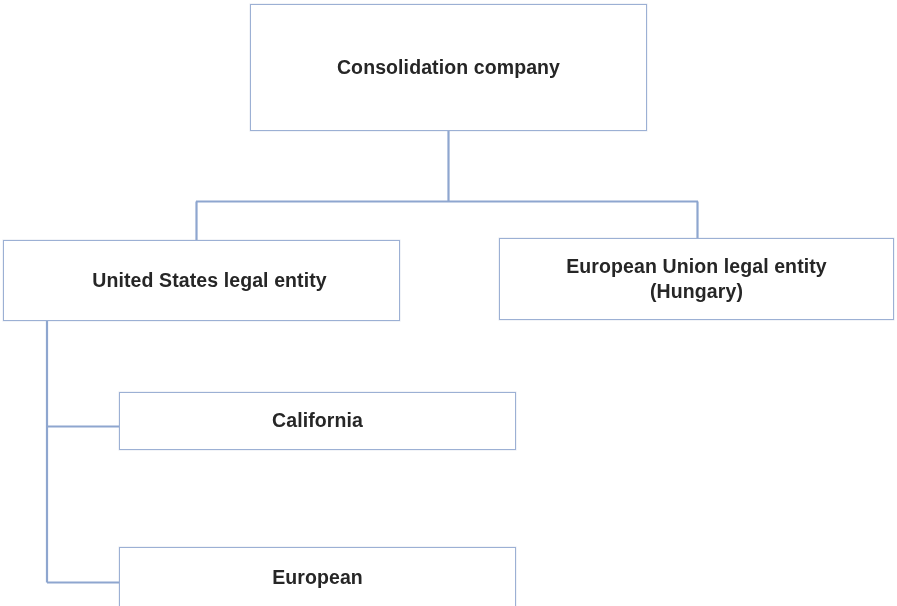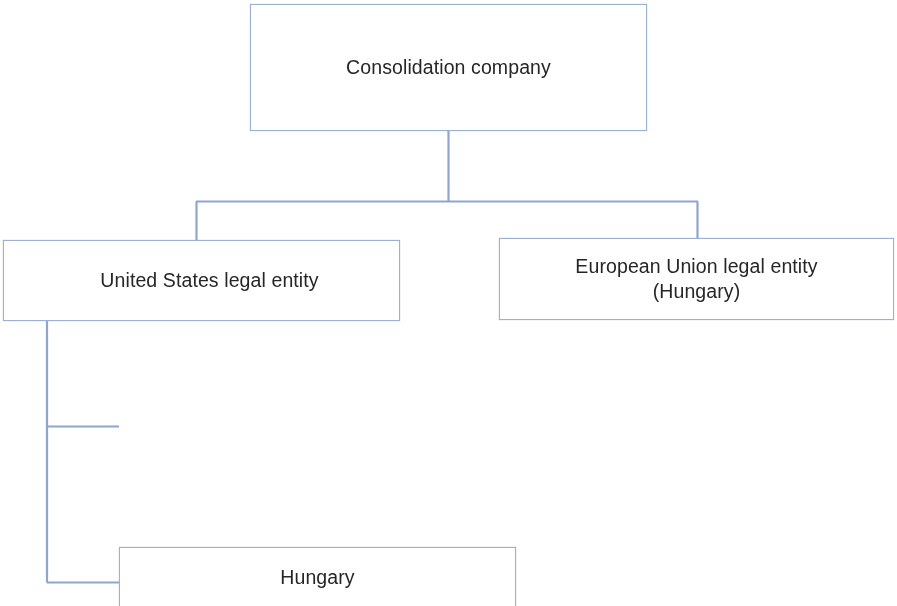--- a/index.html
+++ b/index.html
@@ -37,21 +37,21 @@
     text-align: center;
     padding: 2px 8px;
     box-shadow: 0 0 0 0.5px rgba(160,176,204,0.28);
   }
   .node-label {
     color: #262626;
     font-size: 19.5px;
     line-height: 1.30;
     letter-spacing: 0.1px;
     white-space: pre-line;
-    font-weight: 400;
+    font-weight: 700;
   }
   
   #node-root {
     left: 250px;
     top: 4px;
     width: 397px;
     height: 127px;
   }
   
   #node-us {
@@ -111,18 +111,21 @@
 
   <div class="node-box" id="node-us">
     <span class="node-label">United States legal entity</span>
   </div>
 
   <div class="node-box" id="node-eu">
     <span class="node-label">European Union legal entity
 (Hungary)</span>
   </div>
 
+  <div class="node-box" id="node-california">
+    <span class="node-label">California</span>
+  </div>
 
   <div class="node-box" id="node-colorado">
-    <span class="node-label">Hungary</span>
+    <span class="node-label">European</span>
   </div>
 
 </div>
 
 </body></html>

